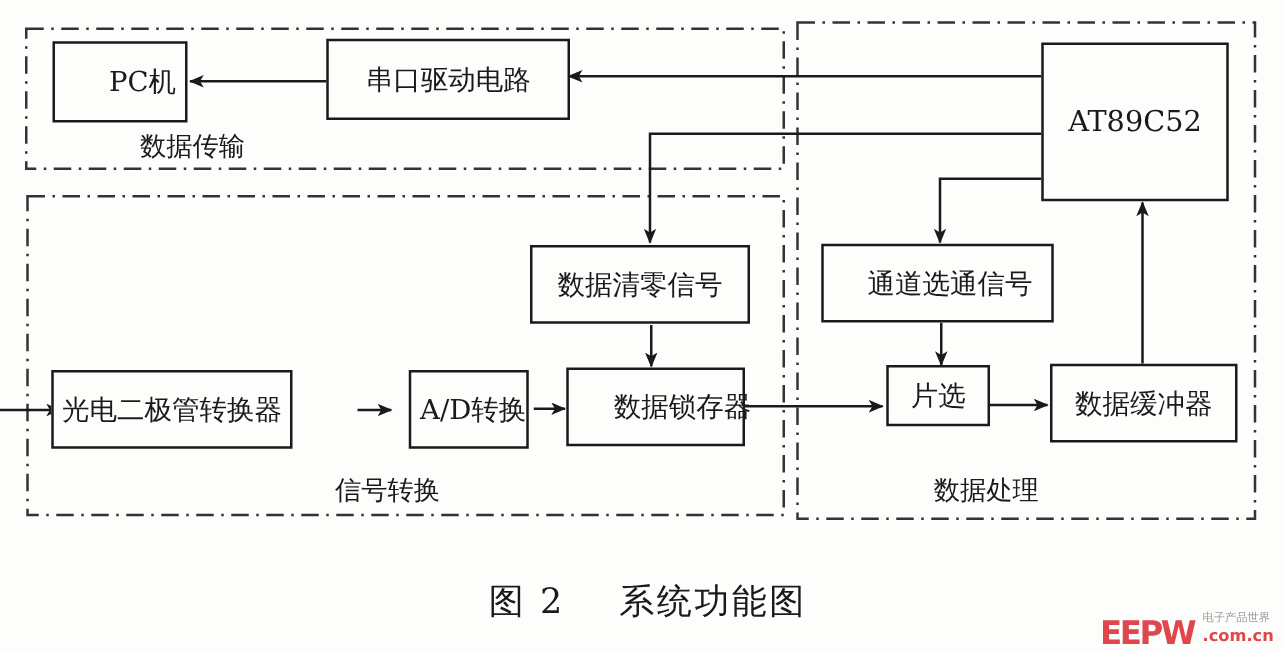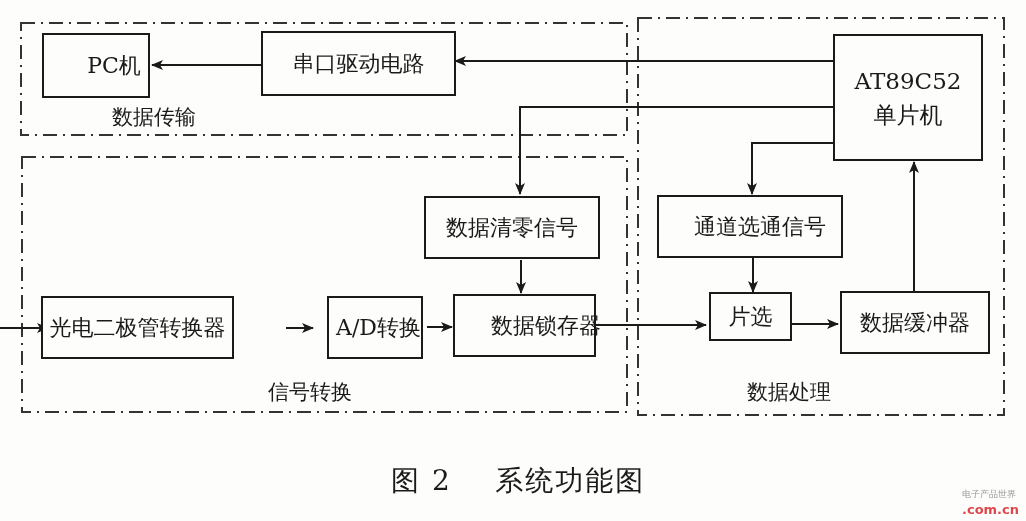--- a/index.html
+++ b/index.html
@@ -44,21 +44,20 @@
 </svg>
 
 <div class="box" style="left:42px;top:33px;width:108px;height:65px;padding-left:36px;">
     <span>PC机</span>
   </div>
 <div class="box" style="left:261px;top:31px;width:195px;height:65px;">
     <span>串口驱动电路</span>
   </div>
 <div class="box" style="left:833px;top:34px;width:150px;height:127px;flex-direction:column;line-height:34px;font-size:23px;">
   <span>AT89C52</span>
-  <span>单片机</span>
 </div>
 <div class="box" style="left:424px;top:196px;width:176px;height:63px;">
     <span>数据清零信号</span>
   </div>
 <div class="box" style="left:657px;top:195px;width:186px;height:63px;padding-left:20px;">
     <span>通道选通信号</span>
   </div>
 <div class="box" style="left:41px;top:296px;width:193px;height:63px;">
     <span>光电二极管转换器</span>
   </div>
@@ -75,15 +74,16 @@
     <span>数据缓冲器</span>
   </div>
 
 <div class="label" style="left:112px;top:103px;">数据传输</div>
 <div class="label" style="left:268px;top:378px;text-align:center;">信号转换</div>
 <div class="label" style="left:747px;top:378px;">数据处理</div>
 
 <div class="caption">图 2    系统功能图</div>
 
 <div class="logo">
+  <span class="eee">EEPW</span>
   <span class="sub">电子产品世界</span>
   <span class="dom">.com.cn</span>
 </div>
 
 </body></html>

